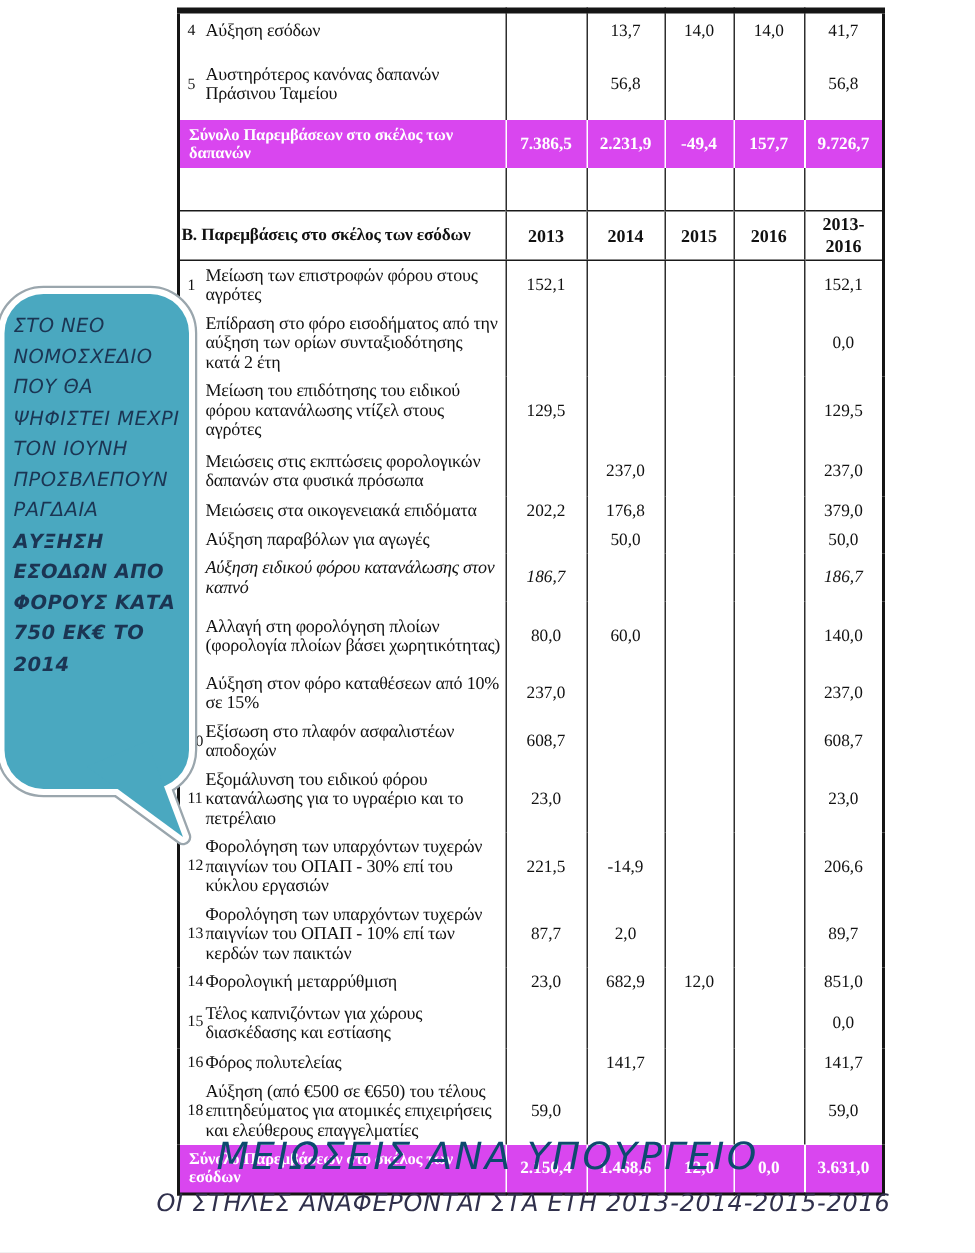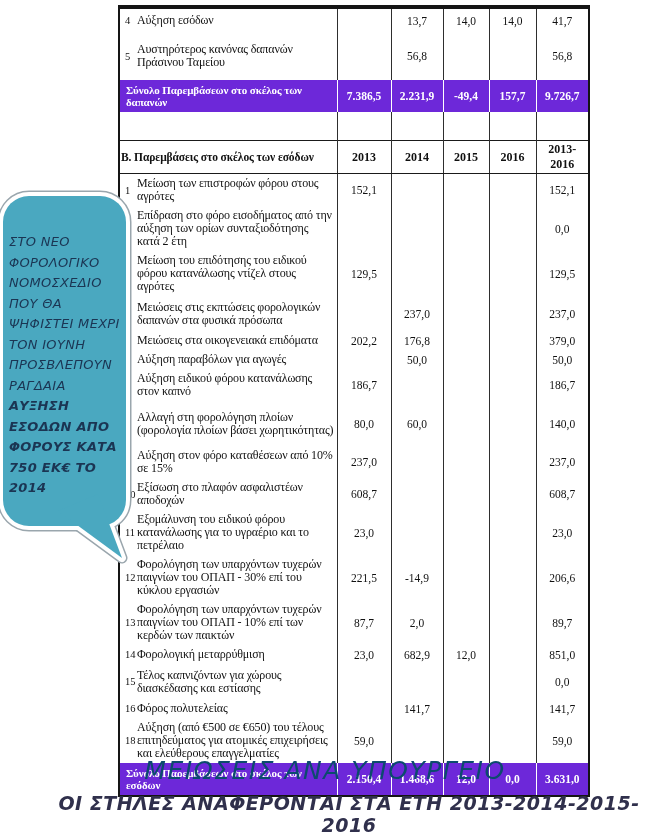--- a/index.html
+++ b/index.html
@@ -13,41 +13,41 @@
     border-collapse:collapse;table-layout:fixed;
     border:2px solid #151515;border-top-width:4px;
   }
   table.doc-table td{vertical-align:middle;overflow:hidden;}
   td.num{font-size:10.5px;padding:2px 0 2px 5px;text-align:left;}
   td.desc{font-size:12px;line-height:13px;letter-spacing:-0.15px;padding:3px 3px 3px 1px;}
   td.val{font-size:11.5px;text-align:center;border-left:1px solid #2e2e2e;padding:1px 1px;}
   tr.header-row td{border-top:1.5px solid #1a1a1a;border-bottom:1.5px solid #1a1a1a;font-weight:bold;}
   tr.header-row td.label{font-size:11.5px;letter-spacing:-0.1px;}
   tr.header-row td.val{font-size:12px;}
-  tr.total-row{background:#6d28d9;color:#fff;font-weight:bold;}
+  tr.total-row{background:#d946ef;color:#fff;font-weight:bold;}
   tr.total-row td.label{font-size:11px;padding:4px 2px 4px 6px;letter-spacing:-0.1px;}
   tr.total-row td.val{font-size:11.5px;border-left:1px solid transparent;}
   tr.spacer-row td{height:26px;}
   
   #bubble{position:absolute;left:0;top:186px;width:150px;height:395px;pointer-events:none;}
   #bubble svg{position:absolute;left:0;top:0;}
   #bubble-text{
     position:absolute;left:9px;top:22px;width:118px;
     font-family:"DejaVu Sans", sans-serif;font-style:italic;
     font-size:13px;line-height:20.5px;font-weight:500;
-    letter-spacing:0.3px;white-space:nowrap;margin-top:24px;
+    letter-spacing:0.3px;white-space:nowrap;
   }
   #bubble-text .bline.b{font-weight:bold;}
   
   #footer-captions{
     position:absolute;left:0;top:756px;width:650px;text-align:center;
     font-family:"DejaVu Sans", sans-serif;font-style:italic;
   }
   #footer-title{font-size:25px;letter-spacing:1.5px;font-weight:500;color:#0c4a6e;}
-  #footer-subtitle{font-size:19px;margin-top:7px;padding-left:48px;font-weight:700;
+  #footer-subtitle{font-size:16px;margin-top:7px;padding-left:48px;font-weight:400;
     letter-spacing:0.5px;color:#30304c;}
 </style>
 </head>
 <body>
 
 <div id="canvas">
 
   <table class="doc-table">
     <colgroup>
       <col style="width:17px">
@@ -149,21 +149,21 @@
         </tr>
         <tr class="data-row" style="height: 19px;">
           <td class="num">6</td>
           <td class="desc">Αύξηση παραβόλων για αγωγές</td>
           <td class="val"></td>
           <td class="val">50,0</td>
           <td class="val"></td>
           <td class="val"></td>
           <td class="val">50,0</td>
         </tr>
-        <tr class="data-row" style="height: 23px;">
+        <tr class="data-row" style="height: 23px; font-style: italic;">
           <td class="num">7</td>
           <td class="desc">Αύξηση ειδικού φόρου κατανάλωσης στον καπνό</td>
           <td class="val">186,7</td>
           <td class="val"></td>
           <td class="val"></td>
           <td class="val"></td>
           <td class="val">186,7</td>
         </tr>
         <tr class="data-row" style="height: 45px;">
           <td class="num">8</td>
@@ -276,21 +276,20 @@
         <rect x="3" y="10" width="123" height="330" rx="26"></rect>
         <path d="M58 325 L122 372 L98 308 Z"></path>
       </g>
       <g fill="#4AA8C0" stroke="none">
         <rect x="3" y="10" width="123" height="330" rx="26"></rect>
         <path d="M58 325 L122 372 L98 308 Z"></path>
       </g>
     </svg>
     <div id="bubble-text" style="color: rgb(27, 53, 83);">
         <div class="bline">ΣΤΟ ΝΕΟ</div>
-        <div class="bline">ΦΟΡΟΛΟΓΙΚΟ</div>
         <div class="bline">ΝΟΜΟΣΧΕΔΙΟ</div>
         <div class="bline">ΠΟΥ ΘΑ</div>
         <div class="bline">ΨΗΦΙΣΤΕΙ ΜΕΧΡΙ</div>
         <div class="bline">ΤΟΝ ΙΟΥΝΗ</div>
         <div class="bline">ΠΡΟΣΒΛΕΠΟΥΝ</div>
         <div class="bline">ΡΑΓΔΑΙΑ</div>
         <div class="bline b">ΑΥΞΗΣΗ</div>
         <div class="bline b">ΕΣΟΔΩΝ ΑΠΟ</div>
         <div class="bline b">ΦΟΡΟΥΣ ΚΑΤΑ</div>
         <div class="bline b">750 ΕΚ€ ΤΟ</div>

